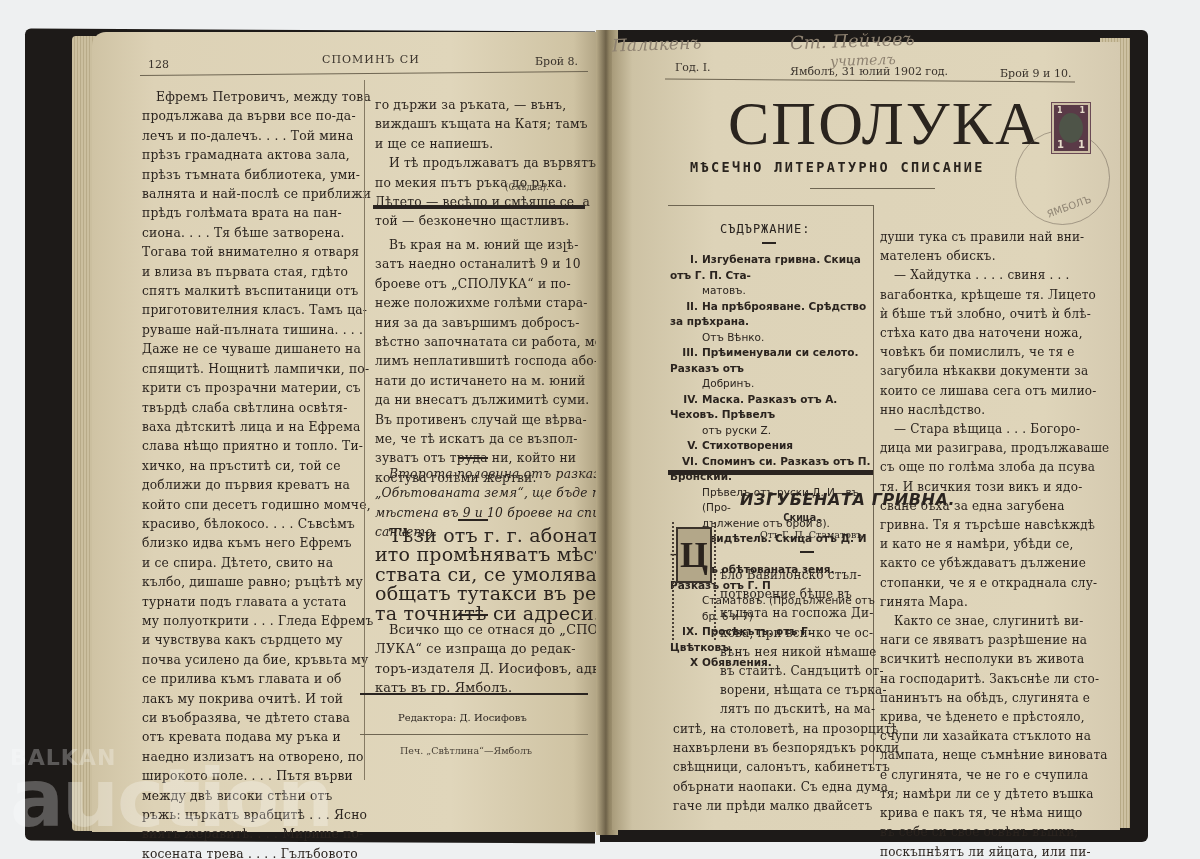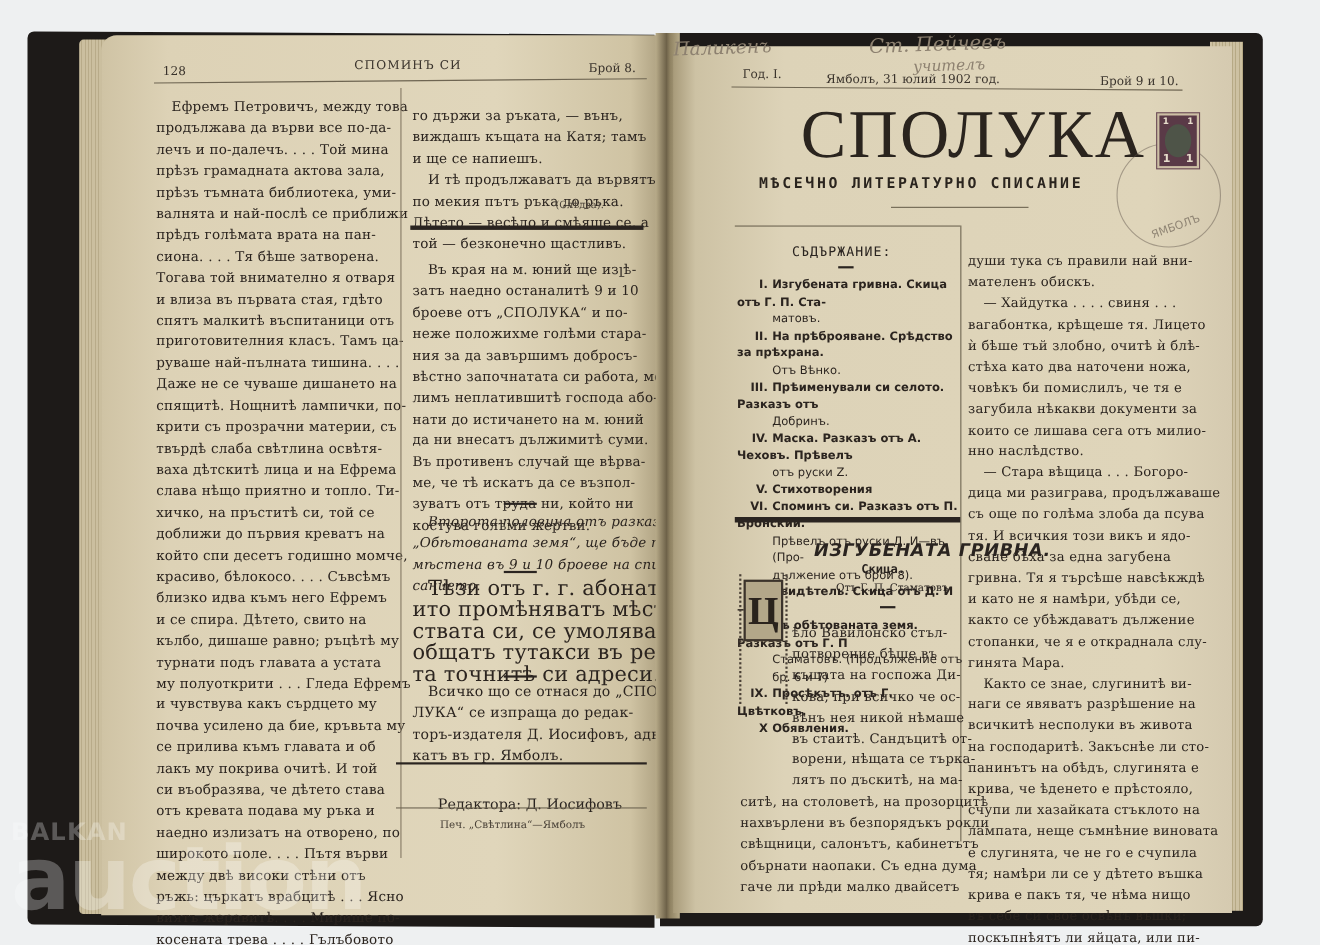--- a/index.html
+++ b/index.html
@@ -230,34 +230,34 @@
       <p>та точнитѣ си адреси.</p>
     </div>
   <div class="rule-thick" style="left:458px;top:614px;width:30px;height:2px;"></div>
   <div class="col" id="ln4" style="left:375px;top:620px;width:212px;font-size:12.8px;">
       <p class="ind">Всичко що се отнася до „СПО-</p>
       <p>ЛУКА“ се изпраща до редак-</p>
       <p>торъ-издателя Д. Иосифовъ, адво-</p>
       <p>катъ въ гр. Ямболъ.</p>
     </div>
   <div class="rule" style="left:360px;top:693px;width:228px;height:2px;background:#2a2420;"></div>
-  <span class="abs" style="left:398px;top:712px;font-size:13px;margin-top:12px;">Редактора: Д. Иосифовъ</span>
+  <span class="abs" style="left:398px;top:712px;font-size:10px;">Редактора: Д. Иосифовъ</span>
   <div class="rule" style="left:360px;top:734px;width:228px;"></div>
   <span class="abs small" style="left:400px;top:745px;font-size:9.5px;">Печ. „Свѣтлина“—Ямболъ</span>
 
   <div class="gutter"></div>
 
   <div class="page page-right"></div>
 
   <span class="abs hand" style="left:612px;top:34px;font-size:17px;">Паликенъ</span>
   <span class="abs hand" style="left:790px;top:30px;font-size:18px;">Ст. Пейчевъ</span>
   <span class="abs hand" style="left:830px;top:52px;font-size:14px;">учителъ</span>
 
   <span class="abs running-head" style="left:675px;top:61px;">Год. I.</span>
-  <span class="abs running-head" style="left:751px;top:65px;">Ямболъ, 31 юлий 1902 год.</span>
+  <span class="abs running-head" style="left:790px;top:65px;">Ямболъ, 31 юлий 1902 год.</span>
   <span class="abs running-head" style="left:1000px;top:67px;">Брой 9 и 10.</span>
   <div class="rule" style="left:665px;top:80px;width:410px;transform:rotate(0.4deg);"></div>
 
   <div class="abs title-main" style="left:728px;top:88px;">СПОЛУКА</div>
   <div class="abs subtitle" style="left:690px;top:159px;">МѢСЕЧНО ЛИТЕРАТУРНО СПИСАНИЕ</div>
   <div class="rule" style="left:810px;top:188px;width:125px;"></div>
 
   <div class="postmark">
     <span class="abs" style="left:30px;top:70px;font-size:10px;color:rgba(80,70,60,0.55);font-family:'DejaVu Sans',sans-serif;transform:rotate(-20deg);">ЯМБОЛЪ</span>
   </div>

